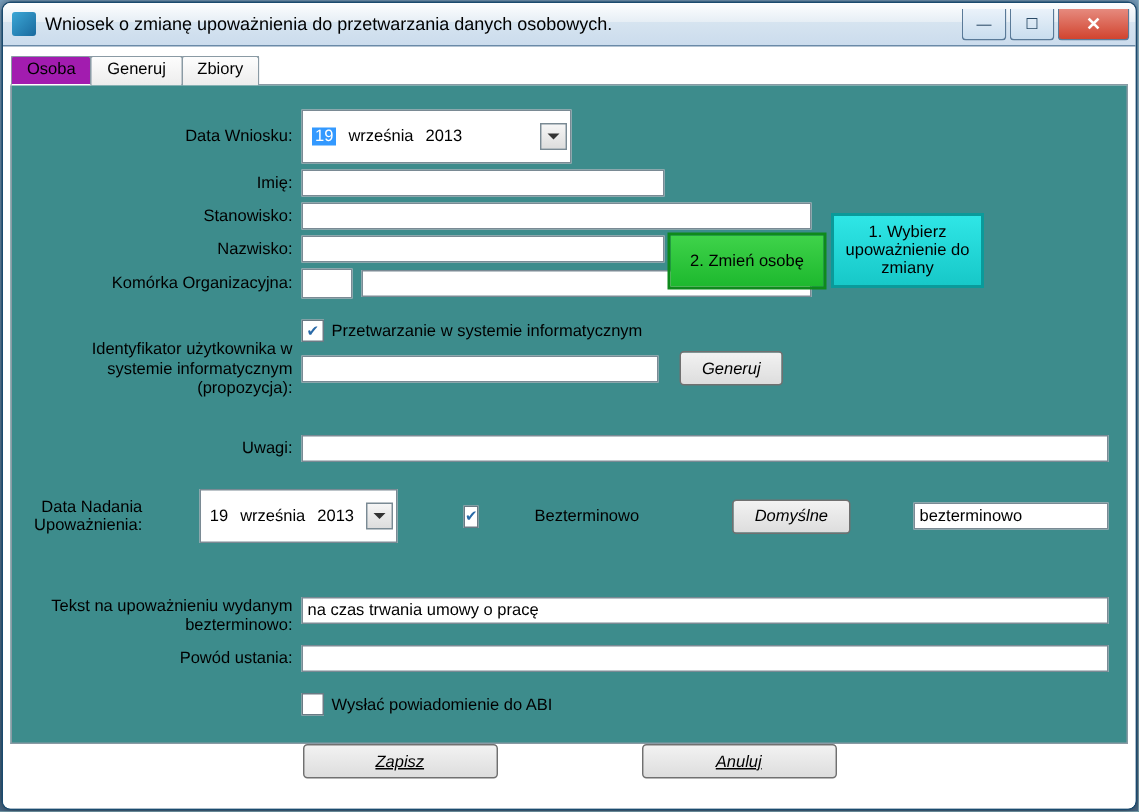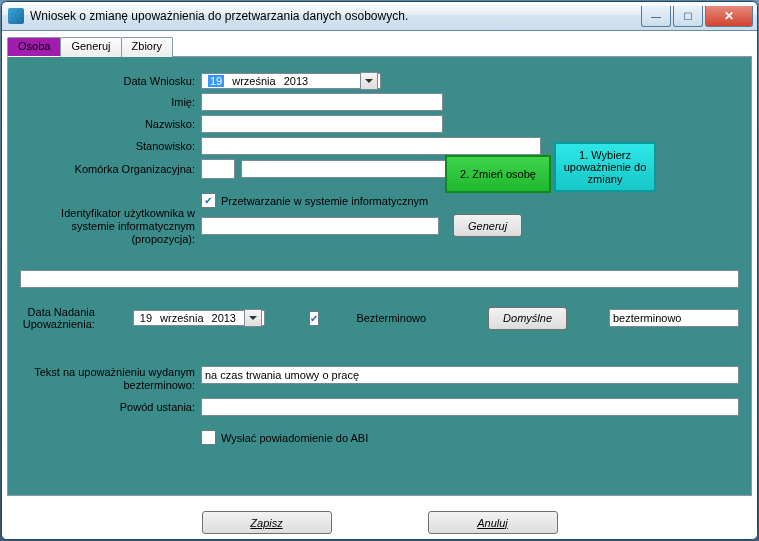--- a/index.html
+++ b/index.html
@@ -17,32 +17,32 @@
 .tab{padding:2px 10px;border:1px solid #8a9aa4;border-bottom:none;background:linear-gradient(180deg,#fff,#e9e9e9);margin-right:-1px;border-radius:2px 2px 0 0;cursor:default;position:relative;top:1px;}
 .tab.active{background:#3d8c8c;color:#000;z-index:1;background:#fff;}
 .tab.active{background:#fff;border-bottom:1px solid #fff;}
 .tab{background:linear-gradient(180deg,#fdfdfd,#ececec);}
 .tab.active{background:#a21caf;}
 .panel{flex:1;background:#3d8c8c;border:1px solid #8a9aa4;border-top:none;padding:12px 12px 8px 12px;color:#000;position:relative;}
 .row{display:flex;align-items:center;margin-bottom:4px;}
 .lbl{width:175px;text-align:right;padding-right:6px;color:#000;}
 .lbl.multi{line-height:13px;}
 input.text{height:18px;border:1px solid #7a8a94;background:#fff;padding:0 3px;font:inherit;box-sizing:border-box;}
-.date-field{display:flex;align-items:center;border:1px solid #7a8a94;background:#fff;height:16px;padding:0 2px 0 6px;box-sizing:border-box;}
+.date-field{display:flex;align-items:center;border:1px solid #7a8a94;background:#fff;height:36px;padding:0 2px 0 6px;box-sizing:border-box;}
 .date-seg{margin-right:8px;}
 .date-seg.sel{background:#3399ff;color:#fff;padding:0 2px;}
 .dd-btn{width:16px;height:16px;border:1px solid #7a8a94;background:linear-gradient(180deg,#f6f6f6,#ddd);margin-left:auto;display:flex;align-items:center;justify-content:center;}
 .dd-btn::after{content:"";border-left:4px solid transparent;border-right:4px solid transparent;border-top:4px solid #333;}
 .side-btn{border:1px solid #0a0;position:absolute;height:30px;display:flex;align-items:center;justify-content:center;font-size:11px;text-align:center;padding:0 6px;}
 .btn-green{background:linear-gradient(180deg,#3fd34a,#1db82e);border:2px solid #0e8a1c;color:#000;left:437px;top:98px;height:34px;width:90px;}
 .btn-cyan{background:linear-gradient(180deg,#2fe6e6,#17c8c8);border:2px solid #0a9a9a;color:#000;left:546px;top:85px;height:46px;width:86px;line-height:12px;}
 .btn-std{height:21px;border:1px solid #707070;background:linear-gradient(180deg,#f2f2f2,#ddd);padding:0 14px;border-radius:3px;cursor:default;display:inline-flex;align-items:center;justify-content:center;font-style:italic;}
 .chk{width:13px;height:13px;border:1px solid #6a7a84;background:#fff;margin-right:5px;display:inline-flex;align-items:center;justify-content:center;font-size:10px;color:#2a6aa8;}
 .small-box{width:32px;height:18px;border:1px solid #7a8a94;background:#fff;margin-right:6px;}
-.bottom-bar{height:38px;display:flex;align-items:flex-end;justify-content:center;gap:96px;background:#fff;}
+.bottom-bar{height:38px;display:flex;align-items:flex-start;justify-content:center;gap:96px;background:#fff;}
 </style>
 </head>
 <body>
 
 <div class="window">
   <div class="titlebar">
     <div class="icon"></div>
     <div class="title">Wniosek o zmianę upoważnienia do przetwarzania danych osobowych.</div>
     <div class="win-buttons">
       <div class="win-btn">—</div>
@@ -74,27 +74,27 @@
           <span class="dd-btn"></span>
         </div>
       </div>
 
       <div class="row">
         <div class="lbl">Imię:</div>
         <input class="text" style="width: 242px;">
       </div>
 
       <div class="row">
-        <div class="lbl">Nazwisko:</div>
-        <input class="text" style="width: 242px;">
+        <div class="lbl">Stanowisko:</div>
+        <input class="text" style="width: 340px;">
       </div>
 
       <div class="row">
-        <div class="lbl">Stanowisko:</div>
-        <input class="text" style="width: 340px;">
+        <div class="lbl">Nazwisko:</div>
+        <input class="text" style="width: 242px;">
       </div>
 
       <div class="row">
         <div class="lbl">Komórka Organizacyjna:</div>
         <div class="small-box"></div>
         <input class="text" style="width: 300px;">
       </div>
 
       <div class="row" style="margin-top:14px;align-items:flex-start;">
         <div class="lbl multi" style="padding-top:14px;">Identyfikator użytkownika w systemie informatycznym (propozycja):</div>
@@ -104,20 +104,21 @@
             <span>Przetwarzanie w systemie informatycznym</span>
           </div>
           <div style="display:flex;align-items:center;">
             <input class="text" style="width: 238px; margin-right: 14px;">
             <span class="btn-std">Generuj</span>
           </div>
         </div>
       </div>
 
       <div class="row" style="margin-top:24px;">
+        <div class="lbl">Uwagi:</div>
         <input class="text" style="flex: 1 1 0%;">
       </div>
 
       <div class="row" style="margin-top:18px;gap:32px;">
         <div class="lbl">Data Nadania Upoważnienia:</div>
         <div class="date-field" style="width:180px;margin-right:12px;">
           <span class="date-seg">19</span>
           <span class="date-seg">września</span>
           <span class="date-seg">2013</span>
           <span class="dd-btn"></span>

